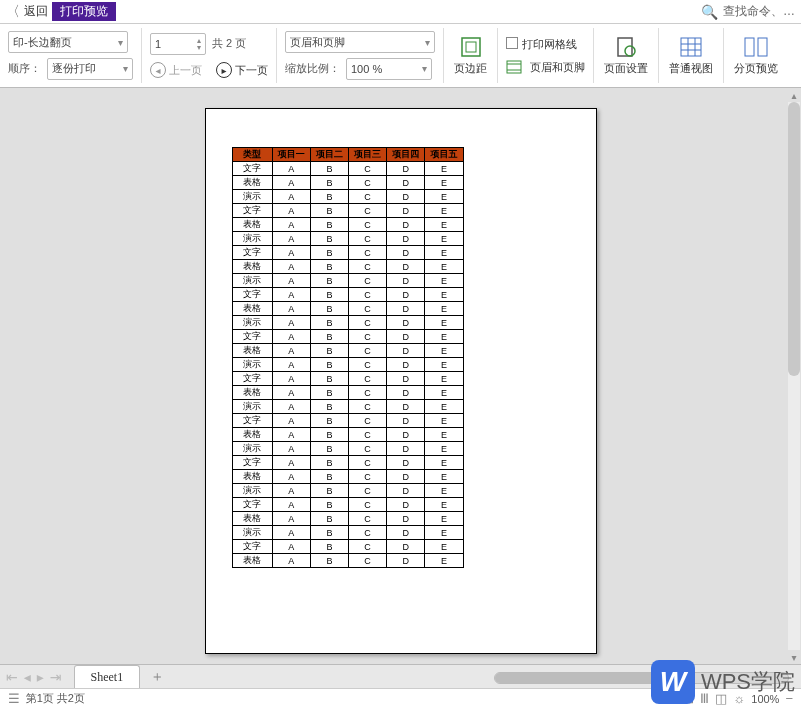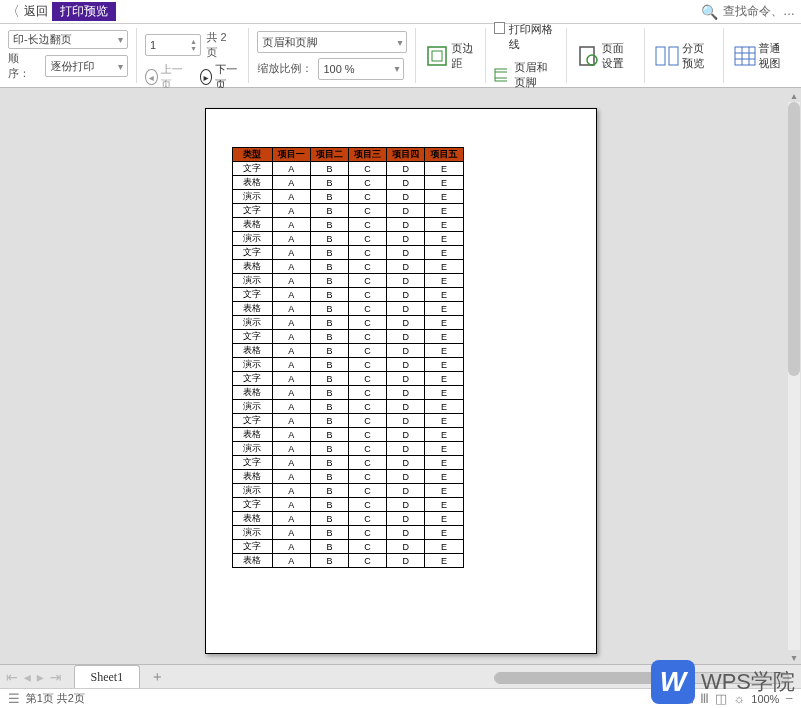--- a/index.html
+++ b/index.html
@@ -36,21 +36,21 @@
     border-radius:2px;
   }
   .sel .caret { margin-left:auto; color:#888; font-size:10px; }
   .w120 { width:120px; } .w60{width:56px;} .w150{width:150px;} .w80{width:86px;}
   .lbl { font-size:11px; color:#555; }
   .navlabel { display:flex; align-items:center; gap:3px; font-size:11px; color:#999;}
   .navlabel.active { color:#333; }
   .circ { width:16px;height:16px;border:1px solid currentColor;border-radius:50%;
     display:flex;align-items:center;justify-content:center;font-size:10px;}
   .big-item {
-    display:flex; flex-direction:row; align-items:center; justify-content:center;
+    display:flex; flex-direction:column; align-items:center; justify-content:center;
     padding: 0 10px; gap:3px; border-right:1px solid #ddd; cursor:pointer;
   }
   .big-item:last-child{border-right:none;}
   .big-ico { width:24px;height:22px; display:flex;align-items:center;justify-content:center;}
   .big-lbl { font-size:11px; color:#333; }
   .chk { display:flex; align-items:flex-start; gap:4px; font-size:11px;}
   .chkbox { width:12px;height:12px;border:1px solid #888;background:#fff;}
   .hf-row { display:flex; align-items:center; gap:8px; font-size:11px;}
   svg { display:block; }
 
@@ -218,39 +218,39 @@
       <svg width="22" height="22">
           <rect x="3" y="2" width="14" height="18" fill="none" stroke="#555" stroke-width="1.5"></rect>
           <circle cx="15" cy="15" r="5" fill="none" stroke="#3b8f3b" stroke-width="1.5"></circle>
         </svg>
     </div>
     <span class="big-lbl">页面设置</span>
   </div>
 
   <div class="big-item">
     <div class="big-ico">
-      <svg width="24" height="20">
-          <rect x="1" y="1" width="9" height="18" fill="none" stroke="#4573c4"></rect>
-          <rect x="14" y="1" width="9" height="18" fill="none" stroke="#4573c4"></rect>
-        </svg>
-    </div>
-    <span class="big-lbl">分页预览</span>
-  </div>
-
-  <div class="big-item">
-    <div class="big-ico">
       <svg width="22" height="20">
           <rect x="1" y="1" width="20" height="18" fill="none" stroke="#4573c4"></rect>
           <line x1="1" y1="7" x2="21" y2="7" stroke="#4573c4"></line>
           <line x1="1" y1="13" x2="21" y2="13" stroke="#4573c4"></line>
           <line x1="8" y1="1" x2="8" y2="19" stroke="#4573c4"></line>
           <line x1="15" y1="1" x2="15" y2="19" stroke="#4573c4"></line>
         </svg>
     </div>
     <span class="big-lbl">普通视图</span>
+  </div>
+
+  <div class="big-item">
+    <div class="big-ico">
+      <svg width="24" height="20">
+          <rect x="1" y="1" width="9" height="18" fill="none" stroke="#4573c4"></rect>
+          <rect x="14" y="1" width="9" height="18" fill="none" stroke="#4573c4"></rect>
+        </svg>
+    </div>
+    <span class="big-lbl">分页预览</span>
   </div>
 </div>
 
 <div class="canvas">
   <div class="page-wrap">
     <div class="page">
       <table class="data">
         <thead>
             <tr id="thead-row">
               <th>类型</th>

